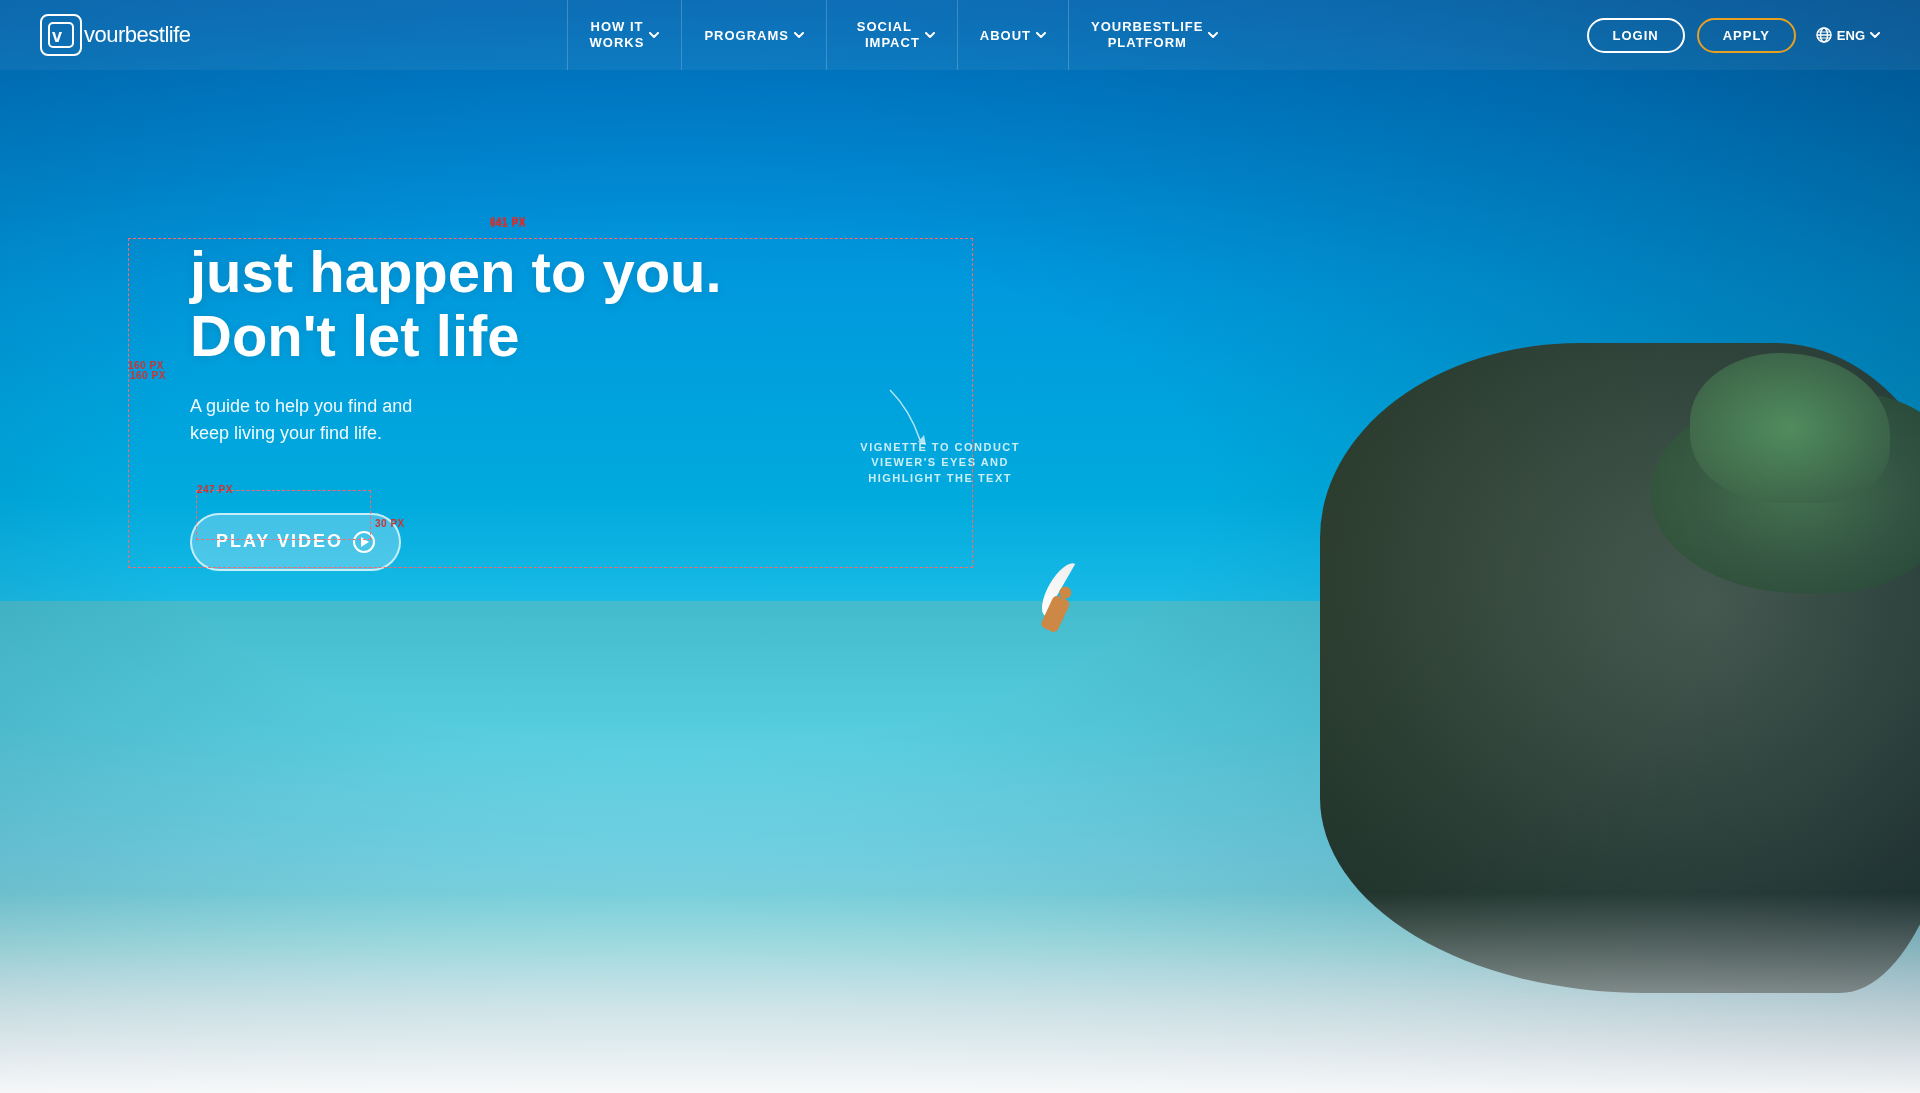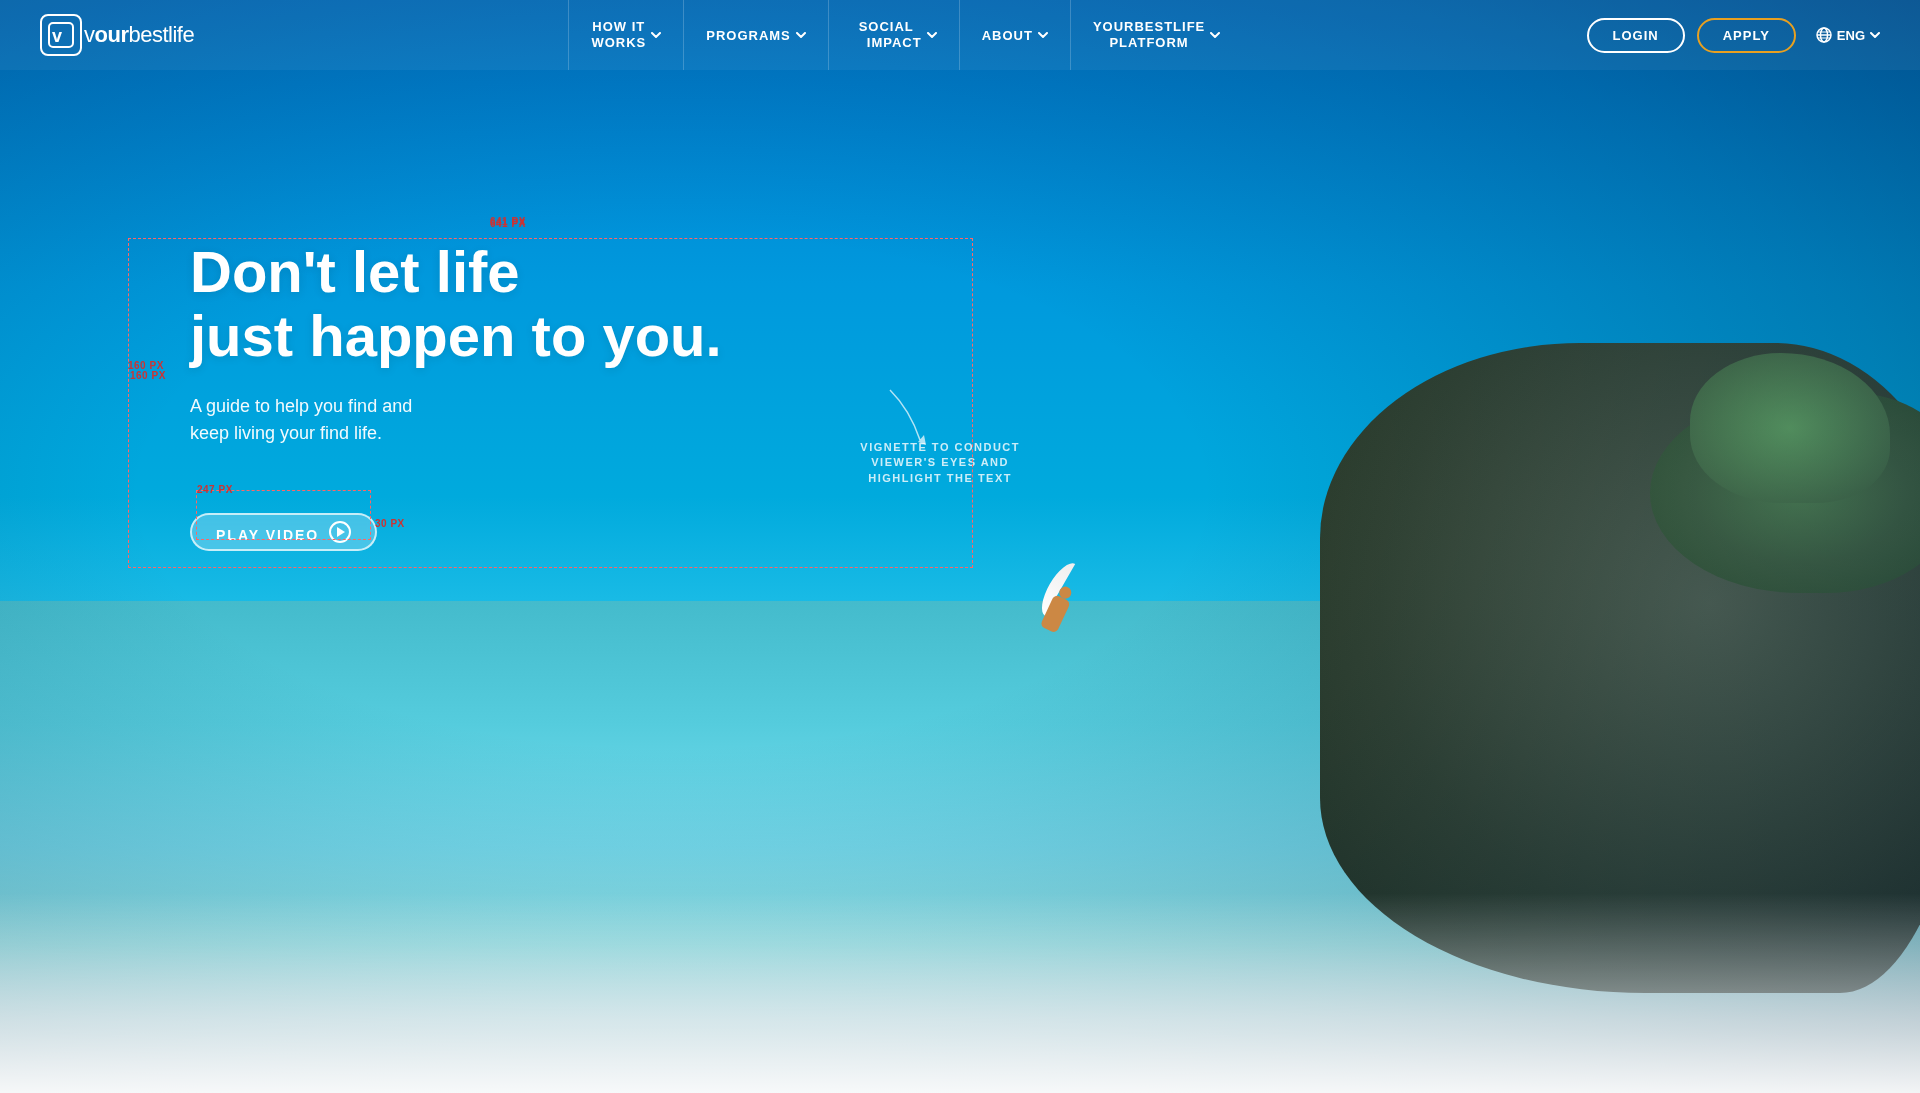--- a/index.html
+++ b/index.html
@@ -181,21 +181,21 @@
     }
 
     .logo-text {
       color: white;
       font-size: 22px;
       font-weight: 400;
       letter-spacing: -0.5px;
     }
 
     .logo-text strong {
-      font-weight: 700;
+      font-weight: 400;
     }
 
     .nav-links {
       display: flex;
       align-items: flex-end;
       gap: 0;
       flex: 1;
       justify-content: center;
     }
 
@@ -296,28 +296,28 @@
       color: rgba(255,255,255,0.95);
       font-size: 18px;
       font-weight: 400;
       line-height: 1.5;
       max-width: 380px;
       margin-bottom: 66px;
     }
 
     .btn-play-video {
       display: flex;
-      align-items: flex-end;
+      align-items: center;
       gap: 10px;
       background: rgba(255,255,255,0.25);
       border: 2px solid rgba(255,255,255,0.7);
       border-radius: 30px;
-      padding: 6px 24px;
-      color: white;
-      font-size: 14px;
+      padding: 16px 24px;
+      color: white;
+      font-size: 18px;
       font-weight: 700;
       letter-spacing: 2px;
       text-transform: uppercase;
       cursor: pointer;
       width: fit-content;
       backdrop-filter: blur(4px);
     }
 
     .play-icon-circle {
       width: 22px;
@@ -476,22 +476,22 @@
         <span>ENG</span>
         <svg width="10" height="6" viewBox="0 0 10 6">
             <path d="M1 1l4 4 4-4" stroke="white" stroke-width="2" stroke-linecap="round" fill="none"></path>
           </svg>
       </div>
     </div>
   </nav>
 
   <div class="hero-content">
     <h1 class="hero-headline">
+      <span style="display:block;">just happen to you.</span>
       <span style="display:block;">Don't let life</span>
-      <span style="display:block;">just happen to you.</span>
     </h1>
     <p class="hero-subtitle">
       <span style="display:block;">A guide to help you find and</span>
       <span style="display:block;">keep living your find life.</span>
     </p>
     <button class="btn-play-video">
       <span>PLAY VIDEO</span>
       <div class="play-icon-circle">
         <div class="play-triangle"></div>
       </div>

